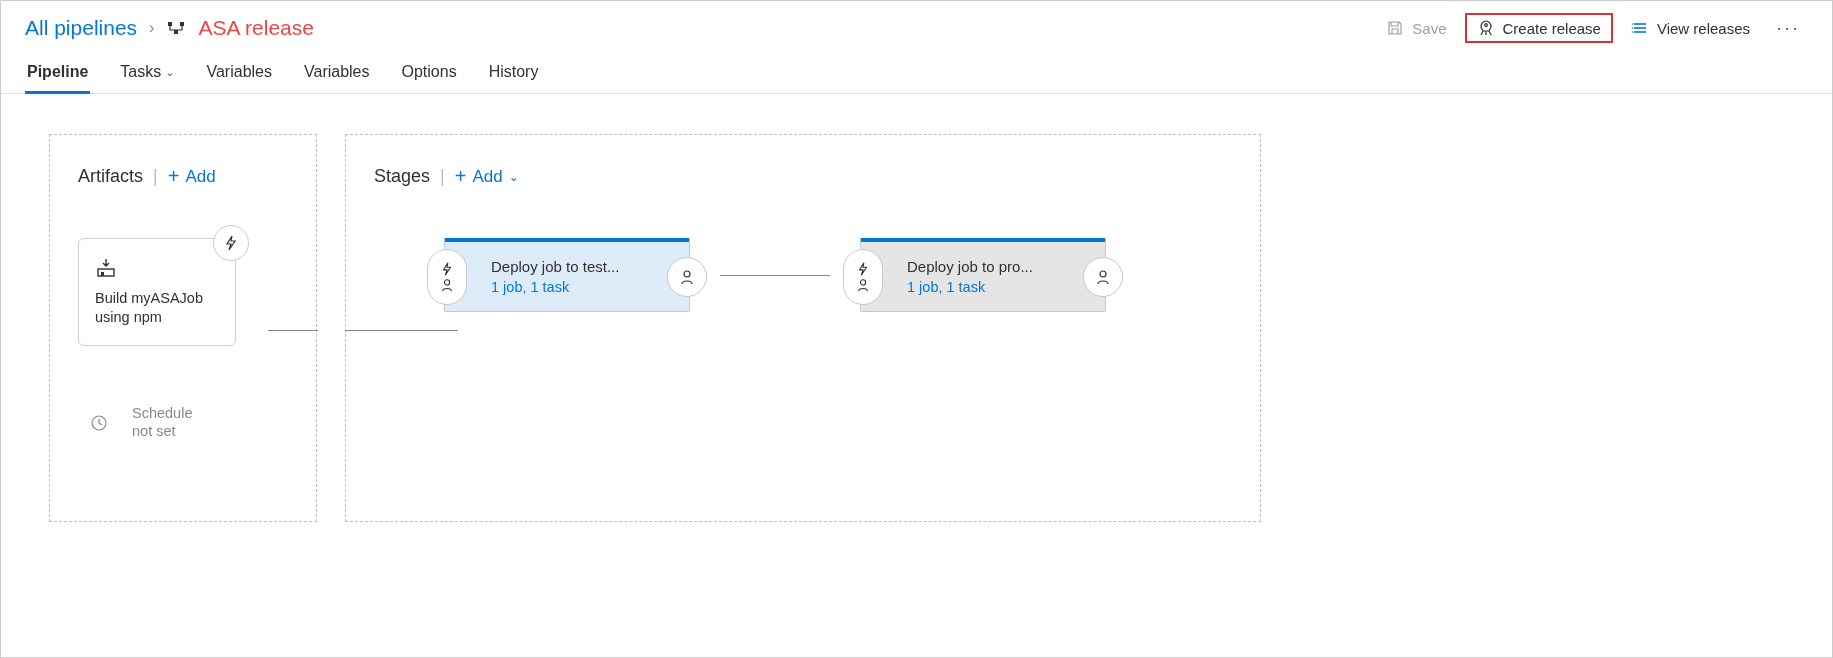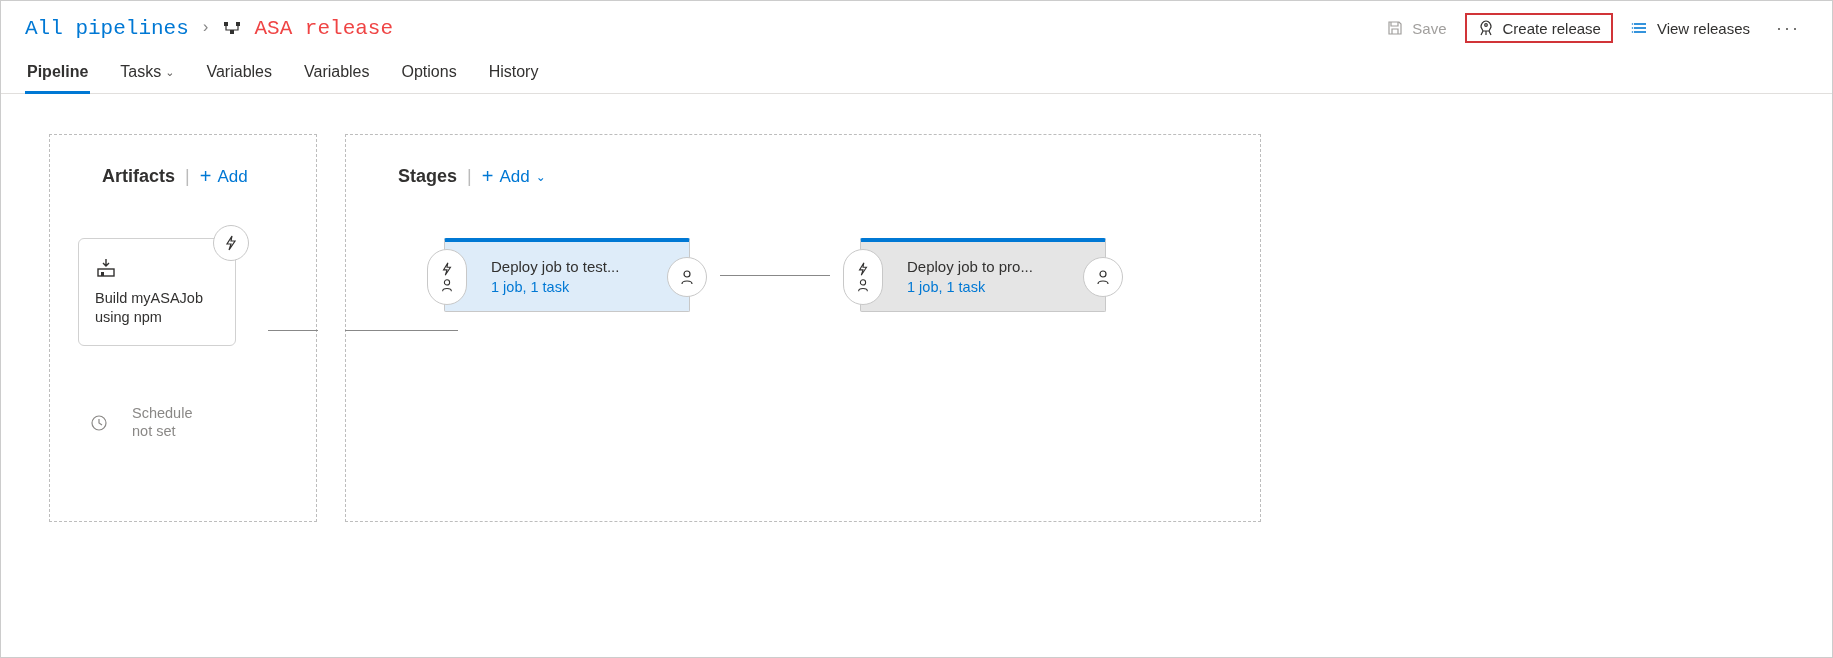--- a/index.html
+++ b/index.html
@@ -17,21 +17,20 @@
       display: flex;
       align-items: center;
       justify-content: space-between;
       padding: 12px 24px 8px 24px;
     }
     .breadcrumb {
       display: flex;
       align-items: center;
       gap: 12px;
       font-size: 21px;
-      font-family: Liberation Mono, monospace;
     }
     .breadcrumb-link { color: #0078d4; cursor: pointer; }
     .breadcrumb-sep { color: #888; font-size: 16px; }
     .breadcrumb-icon { width: 20px; height: 20px; display: inline-flex; align-items: center; justify-content: center; }
     .breadcrumb-title { color: #ef4444; }
     .header-actions {
       display: flex;
       align-items: center;
       gap: 8px;
     }
@@ -86,21 +85,21 @@
       position: relative;
     }
     .artifacts-panel { width: 268px; height: 388px; }
     .stages-panel { width: 916px; height: 388px; }
     .panel-header {
       display: flex;
       align-items: center;
       gap: 10px;
       margin-bottom: 50px;
     }
-    .panel-title { font-size: 18px; font-weight: 700; margin-left: 24px; }
+    .panel-title { font-size: 18px; font-weight: 400; }
     .divider { color: #bbb; font-size: 18px; }
     .add-link {
       display: flex;
       align-items: center;
       gap: 6px;
       color: #0078d4;
       font-size: 17px;
       cursor: pointer;
     }
     .plus { font-size: 20px; font-weight: 300; }

